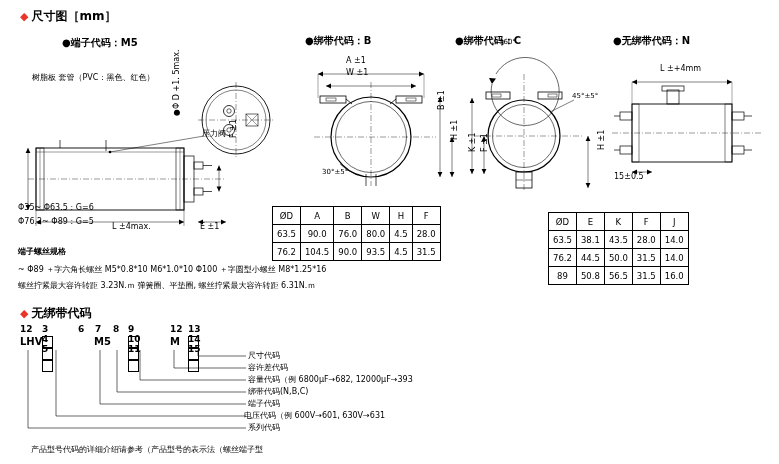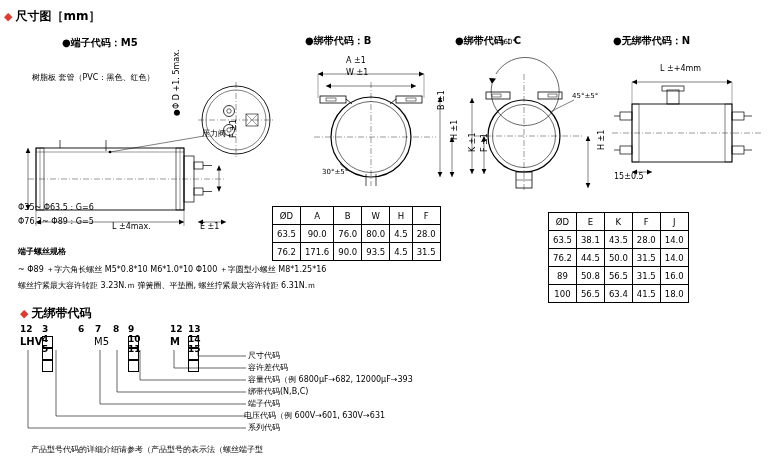--- a/index.html
+++ b/index.html
@@ -16,21 +16,21 @@
   .xtiny{font-size:7px;white-space:nowrap;}
   table.spec{border-collapse:collapse;}
   table.spec td{border:1px solid #000;font-size:8.5px;text-align:center;padding:2px 4px;height:13px;}
   .code-num{font-size:9px;font-weight:bold;}
   .box-sq{display:inline-block;width:9px;height:10px;border:1px solid #000;margin-right:1px;vertical-align:middle;}
   svg{display:block;overflow:visible;}
 </style>
 </head>
 <body>
 
-<div class="abs sec-title" style="left:4px;top:8px;">
+<div class="abs sec-title" style="left:20px;top:8px;">
   <span class="diamond">◆</span><span>尺寸图［mm］</span>
 </div>
 
 <div class="abs hdr" style="left:62px;top:36px;">●端子代码：M5</div>
 <div class="abs hdr" style="left:305px;top:34px;text-align:right;">●绑带代码：B</div>
 <div class="abs hdr" style="left:455px;top:34px;">●绑带代码：C</div>
 <div class="abs hdr" style="left:613px;top:34px;">●无绑带代码：N</div>
 
 <div class="abs" style="left:14px;top:52px;width:250px;height:150px;">
   <svg width="250" height="150" viewBox="0 0 250 150">
@@ -246,21 +246,21 @@
     <tr>
       <td>63.5</td>
       <td>90.0</td>
       <td>76.0</td>
       <td>80.0</td>
       <td>4.5</td>
       <td>28.0</td>
     </tr>
     <tr>
       <td>76.2</td>
-      <td>171.6</td>
+      <td>104.5</td>
       <td>90.0</td>
       <td>93.5</td>
       <td>4.5</td>
       <td>31.5</td>
     </tr>
   </tbody>
     </table>
 </div>
 
 <div class="abs" style="left:548px;top:212px;">
@@ -287,27 +287,20 @@
       <td>31.5</td>
       <td>14.0</td>
     </tr>
     <tr>
       <td>89</td>
       <td>50.8</td>
       <td>56.5</td>
       <td>31.5</td>
       <td>16.0</td>
     </tr>
-    <tr>
-      <td>100</td>
-      <td>56.5</td>
-      <td>63.4</td>
-      <td>41.5</td>
-      <td>18.0</td>
-    </tr>
   </tbody>
     </table>
 </div>
 
 <div class="abs sec-title" style="left:20px;top:305px;">
   <span class="diamond">◆</span><span>无绑带代码</span>
 </div>
 
 <div class="abs" style="left:20px;top:324px;">
   <span class="code-num abs" style="left:0px;top:0px;">12</span>
@@ -316,21 +309,21 @@
   <span class="code-num abs" style="left:75px;top:0px;">7</span>
   <span class="code-num abs" style="left:93px;top:0px;">8</span>
   <span class="code-num abs" style="left:108px;top:0px;">9 10 11</span>
   <span class="code-num abs" style="left:150px;top:0px;">12</span>
   <span class="code-num abs" style="left:168px;top:0px;">13 14 15</span>
 </div>
 
 <div class="abs" style="left:20px;top:336px;">
   <span class="abs" style="left:0px;top:0px;font-size:10px;font-weight:bold;">LHV</span>
   <span class="abs" style="left:22px;top:0px;"><span class="box-sq"></span><span class="box-sq"></span><span class="box-sq"></span></span>
-  <span class="abs" style="left:74px;top:0px;font-size:10px;font-weight:normal;">M5</span>
+  <span class="abs" style="left:74px;top:0px;font-size:10px;font-weight:bold;">M5</span>
   <span class="abs" style="left:108px;top:0px;"><span class="box-sq"></span><span class="box-sq"></span><span class="box-sq"></span></span>
   <span class="abs" style="left:150px;top:0px;font-size:10px;font-weight:bold;">M</span>
   <span class="abs" style="left:168px;top:0px;"><span class="box-sq"></span><span class="box-sq"></span><span class="box-sq"></span></span>
 </div>
 
 <div class="abs" style="left:20px;top:348px;width:260px;height:100px;">
   <svg width="260" height="100" viewBox="0 0 260 100">
 
     <path d="M 178 2 L 178 8 L 226 8" fill="none" stroke="#000" stroke-width="0.6"></path>
 

